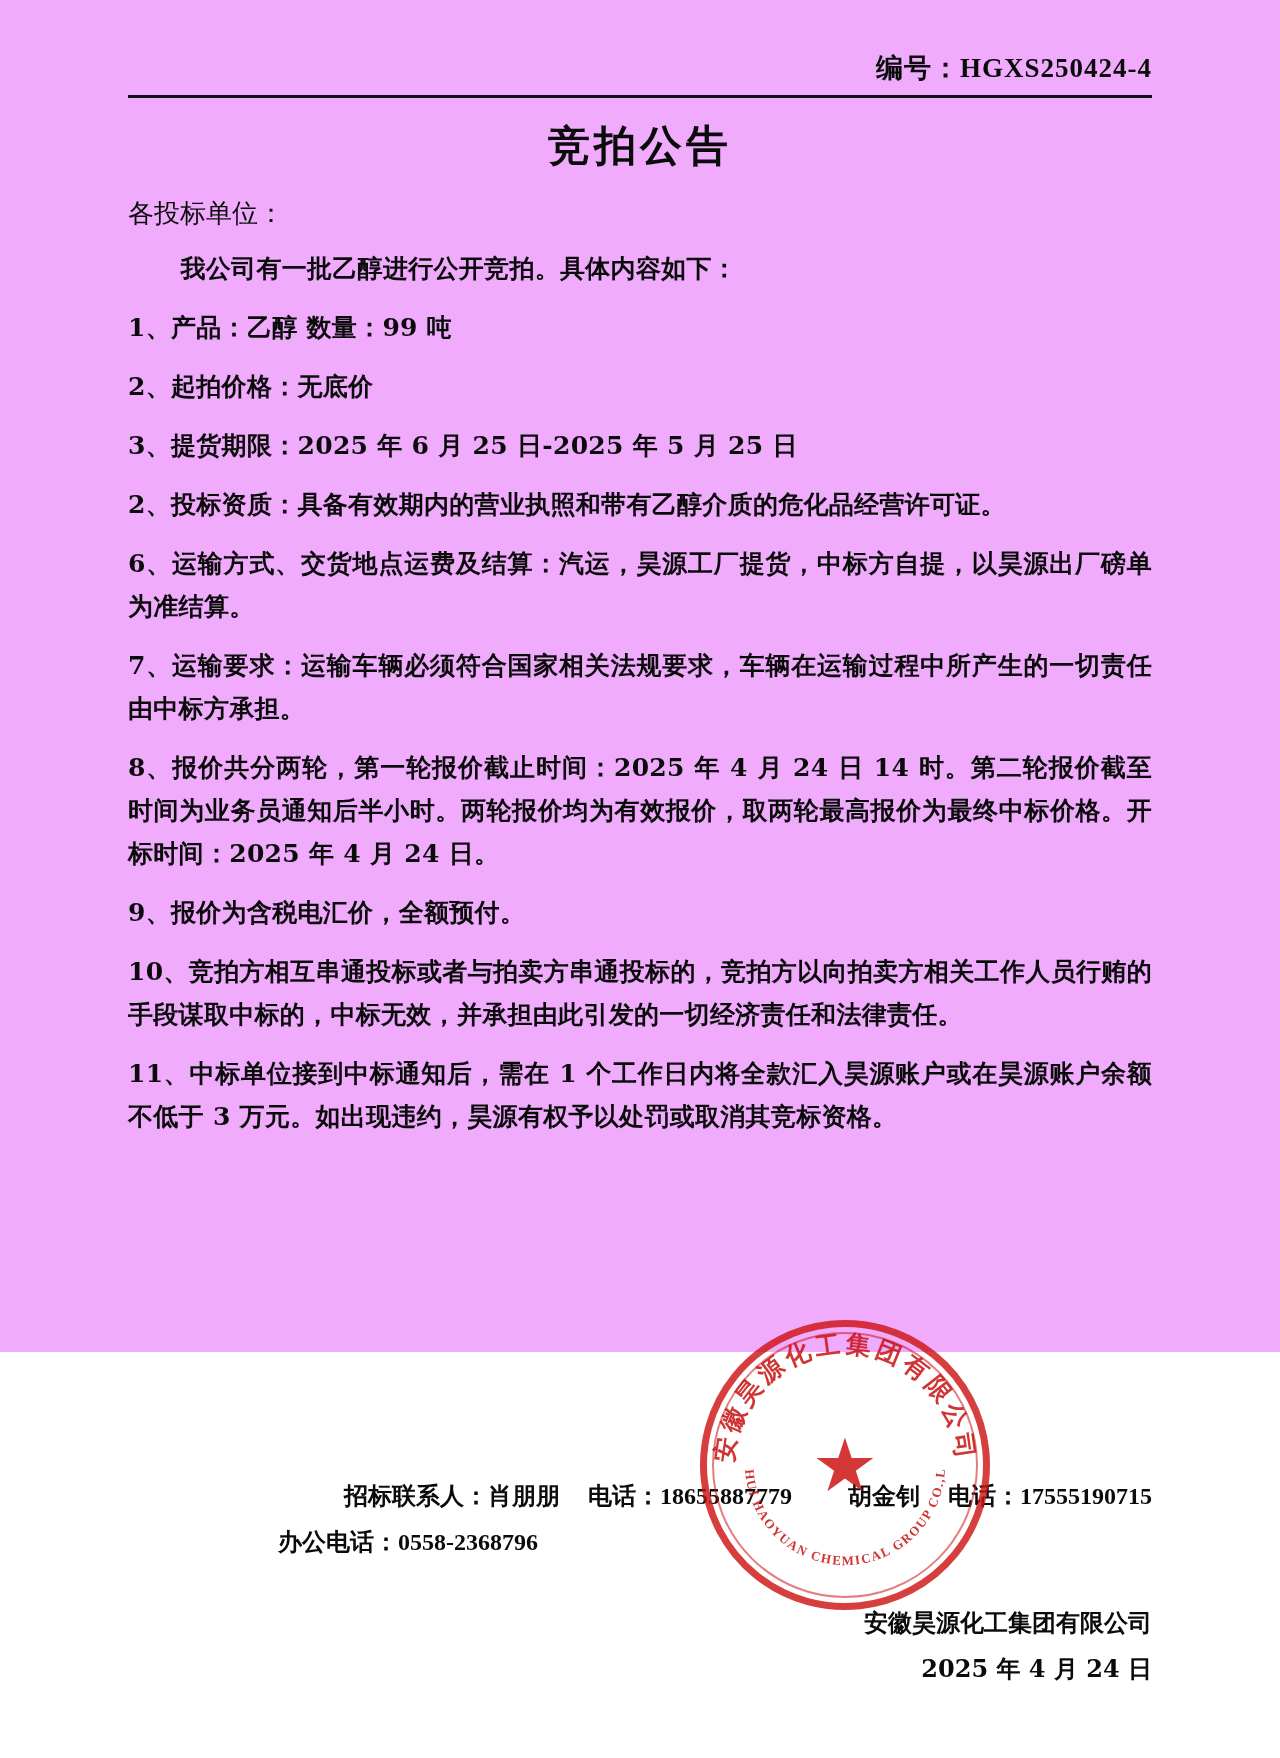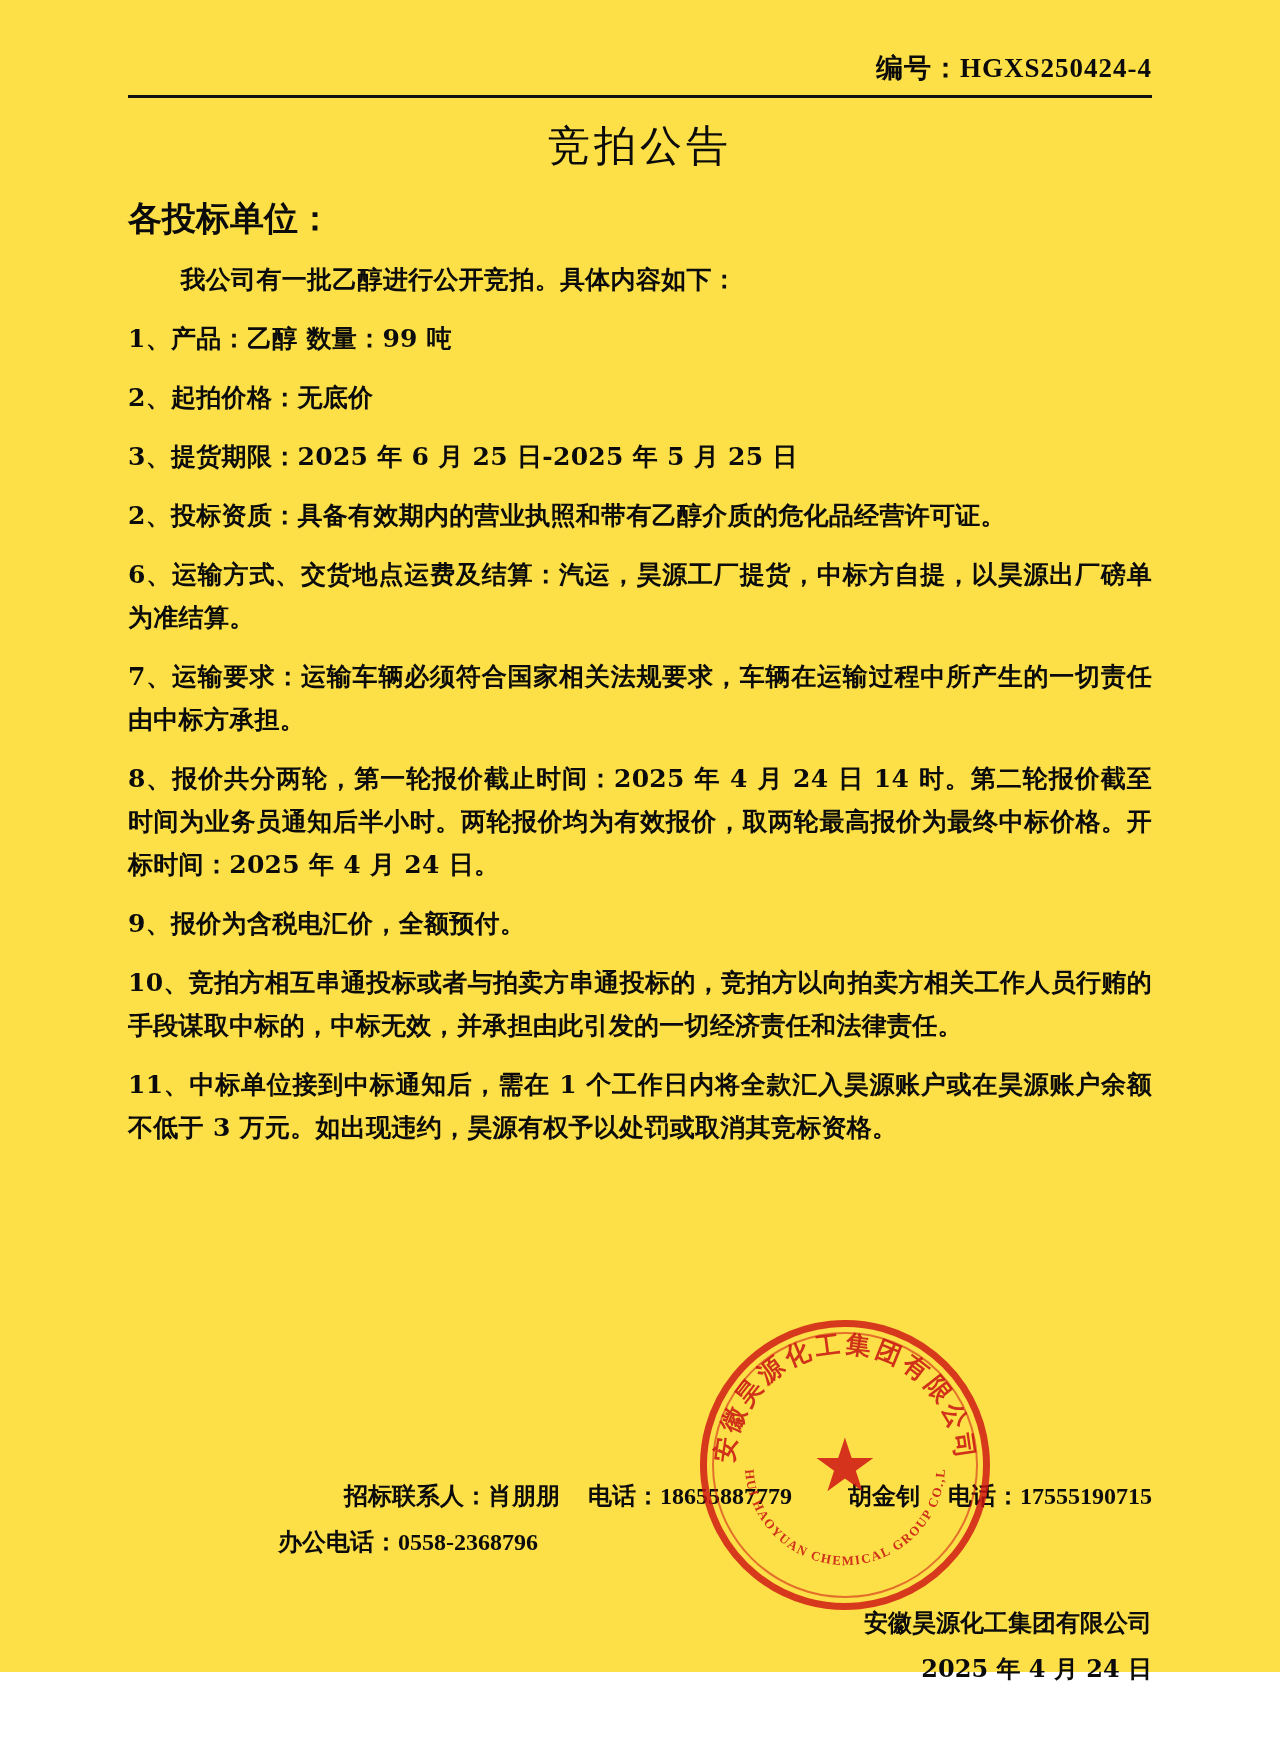--- a/index.html
+++ b/index.html
@@ -12,22 +12,22 @@
     height: 1758px;
     position: relative;
     font-family: "DejaVu Serif", "Liberation Serif", serif;
     color: #0b0b0b;
     overflow: hidden;
   }
   .page {
     position: absolute;
     left: 0; top: 0;
     width: 1280px;
-    height: 1672px;
-    background: #fde047;
+    height: 1352px;
+    background: #f0abfc;
   }
   
   .doc-number {
     position: absolute;
     top: 50px;
     right: 128px;
     font-size: 27px;
     font-weight: bold;
     letter-spacing: 1px;
     white-space: nowrap;
@@ -43,34 +43,34 @@
     border-top: 3px solid #111;
   }
 
   .title {
     position: absolute;
     top: 118px;
     left: 0;
     width: 100%;
     text-align: center;
     font-size: 42px;
-    font-weight: normal;
+    font-weight: bold;
     letter-spacing: 4px;
   }
 
   .content {
     position: absolute;
     left: 128px;
     top: 196px;
     width: 1024px;
   }
 
   .salutation {
-    font-size: 34px;
-    font-weight: bold;
+    font-size: 26px;
+    font-weight: normal;
   }
 
   p.para {
     font-size: 25px;
     font-weight: bold;
     line-height: 1.72;
     margin: 16px 0 14px 0;
     text-align: justify;
     letter-spacing: 0.3px;
   }

